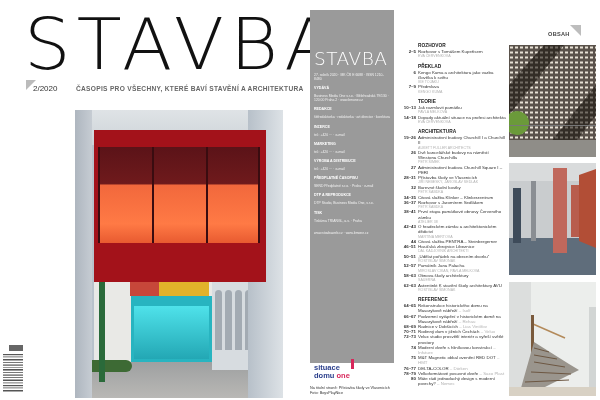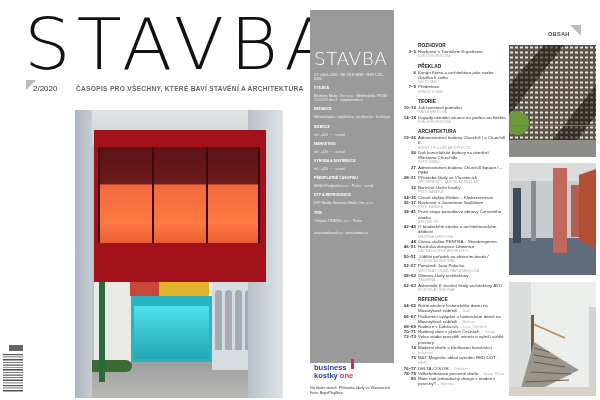--- a/index.html
+++ b/index.html
@@ -152,22 +152,22 @@
       <div class="mast-block">DTP Studio, Business Media One, s.r.o.</div>
     </div>
     <div>
       <div class="mast-head">Tisk</div>
       <div class="mast-block">Tiskárna TRIANGL, a.s. · Praha</div>
     </div>
     <div class="mast-block" style="margin-top:8px">www.stavbaweb.cz · www.bmone.cz</div>
   </div>
 
   <div class="bmo-logo">
-    <div>business</div>
-    <div><span>kostky </span><span class="one">one</span></div>
+    <div>situace</div>
+    <div><span>domu </span><span class="one">one</span></div>
   </div>
   <div class="bmo-flag"></div>
   <div class="cover-credit">
     <div>Na titulní straně: Přístavba školy ve Vlasenicích</div>
     <div>Foto: BoysPlayNice</div>
   </div>
 
   <div class="obsah-mark"></div>
   <div class="obsah">OBSAH</div>
 

